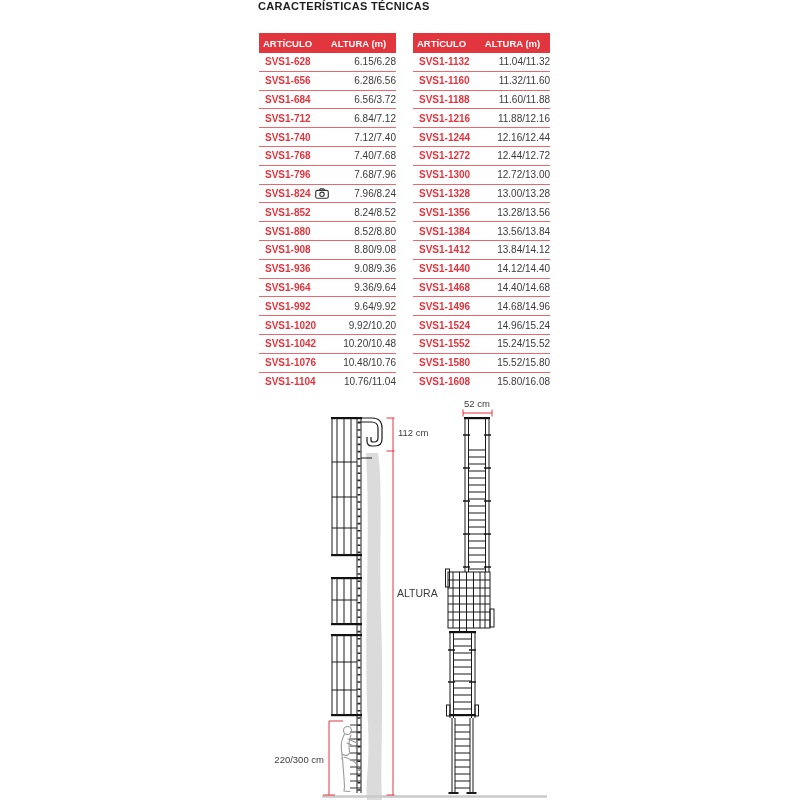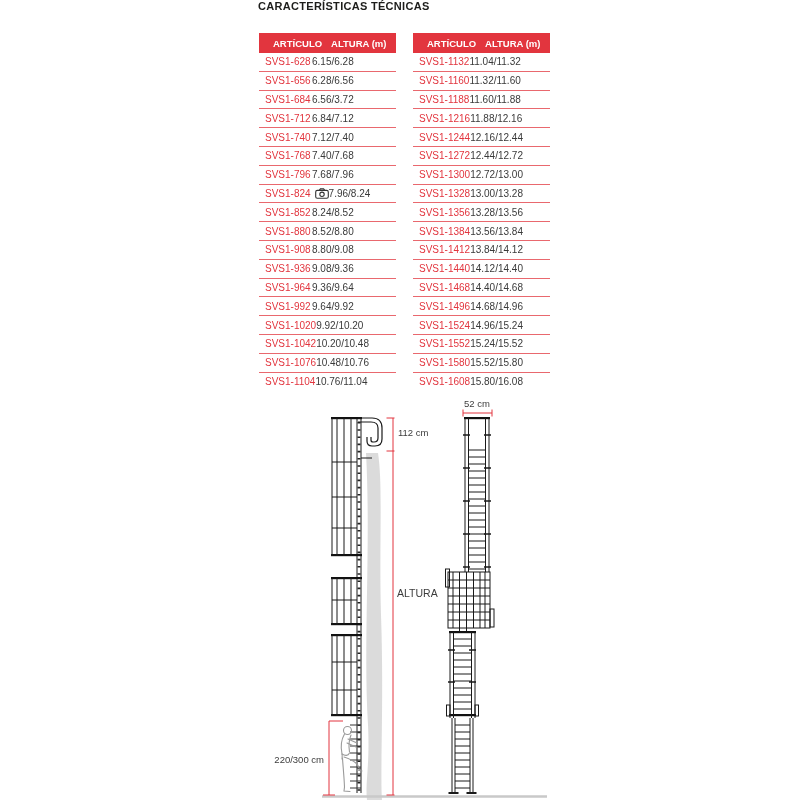--- a/index.html
+++ b/index.html
@@ -5,28 +5,28 @@
   html,body{margin:0;padding:0;background:#fff;}
   #page{position:relative;width:800px;height:800px;background:#ffffff;overflow:hidden;
         font-family:"Liberation Sans", sans-serif;}
   .page-title{position:absolute;left:258px;top:0px;font-size:11px;font-weight:700;
               color:#1d1d1b;letter-spacing:.3px;}
   .spec-table{position:absolute;top:33px;width:137px;}
   #table-left{left:259px;}
   #table-right{left:413px;}
   .thead{background:#e2353e;color:#fff;height:20px;display:flex;align-items:center;
          font-size:9.5px;font-weight:700;}
-  .thead .article-h{flex:1;padding-left:14px;}
-  .thead .height-h{width:84px;margin-left:9px;}
+  .thead .article-h{flex:1;padding-left:4px;}
+  .thead .height-h{width:84px;text-align:center;margin-left:9px;}
   .row{display:flex;align-items:center;height:18.8px;box-sizing:border-box;
        border-bottom:1px solid rgba(226,53,62,.75);font-size:10px;}
   .row:last-child{border-bottom:none;}
-  .article{color:#e2353e;font-weight:400;padding-left:6px;white-space:nowrap;}
+  .article{color:#e2353e;font-weight:700;padding-left:6px;white-space:nowrap;}
   .cam{margin-left:4px;display:flex;align-items:center;}
-  .height{color:#3a3a3a;width:84px;text-align:left;margin-left:auto;white-space:nowrap;}
+  .height{color:#3a3a3a;width:84px;text-align:right;margin-left:auto;white-space:nowrap;}
   #diagram{position:absolute;left:260px;top:395px;}
   svg text{font-family:"Liberation Sans", sans-serif;fill:#3c3c3c;}
 </style>
 </head>
 <body>
 
 <div id="page">
 
   <div class="page-title">CARACTERÍSTICAS TÉCNICAS</div>
 

